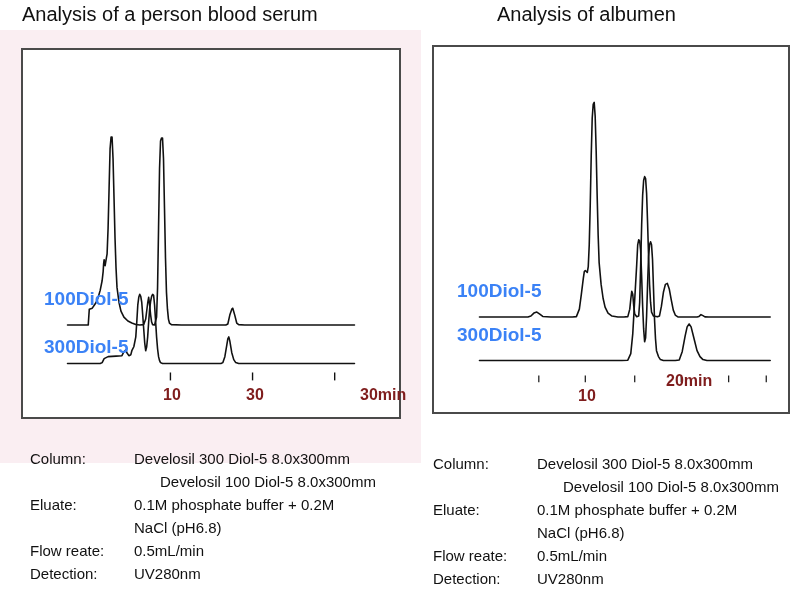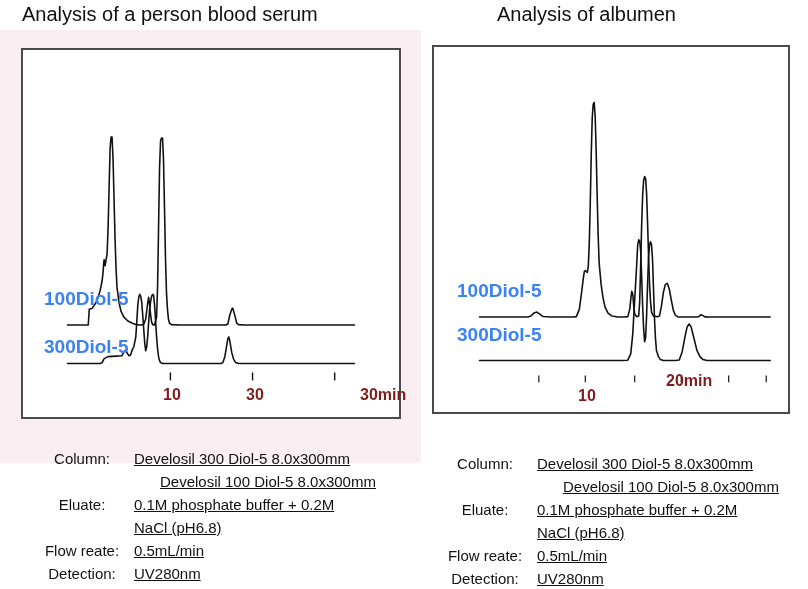--- a/index.html
+++ b/index.html
@@ -68,22 +68,22 @@
   .caption{
     position:absolute;
     font-size:15px;
     color:#111;
     line-height:23px;
     white-space:nowrap;
   }
   #caption-left{left:30px;top:447px;}
   #caption-right{left:433px;top:452px;}
   .cap-row{display:flex;}
-  .cap-key{display:inline-block;text-align:center;}
-  .cap-val{display:inline-block;text-decoration:underline;}
+  .cap-key{display:inline-block;}
+  .cap-val{display:inline-block;}
 </style>
 </head>
 <body>
 
 <div class="figure">
 
   <div class="pink-band"></div>
 
   <div class="title" id="title-left">Analysis of a person blood serum</div>
   <div class="title" id="title-right">Analysis of albumen</div>

